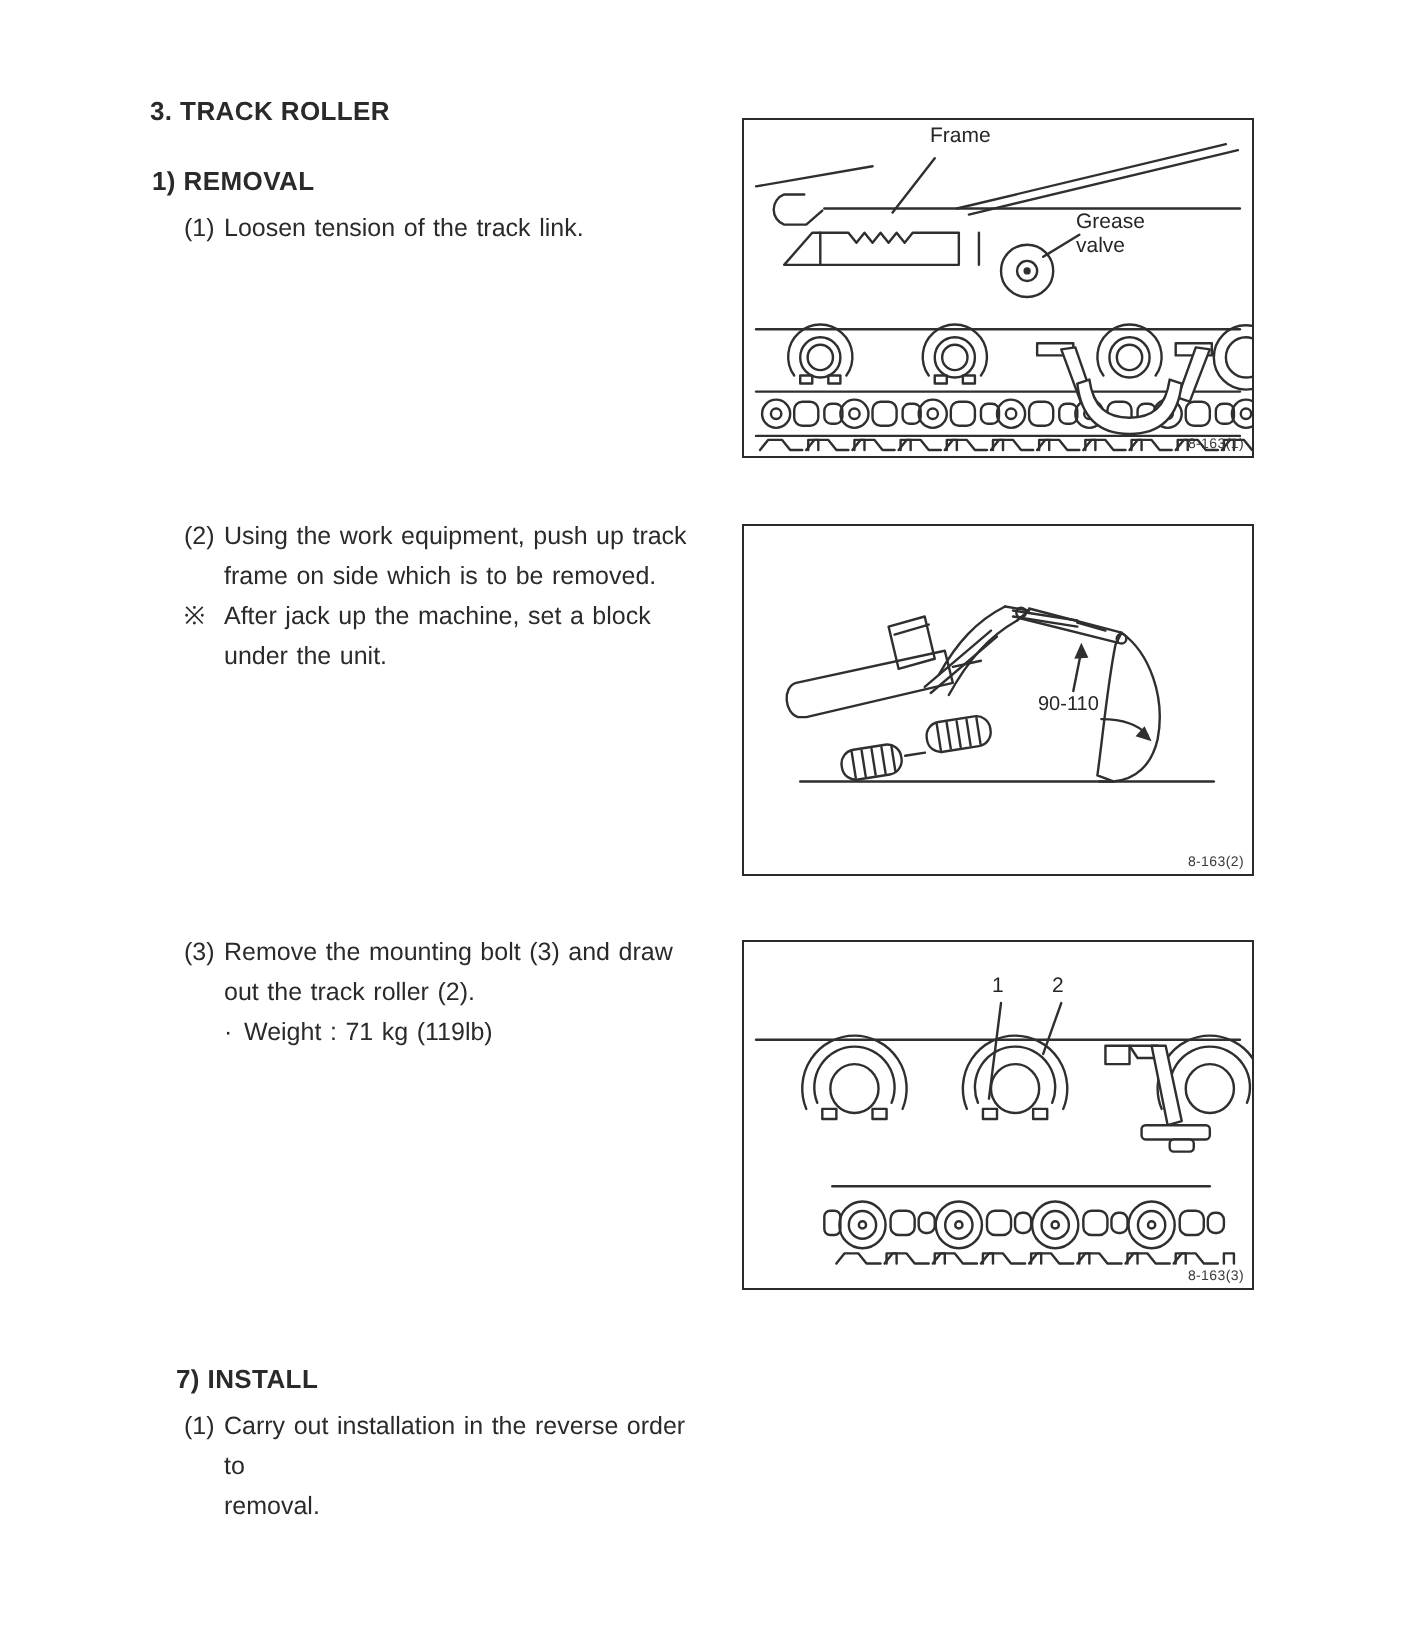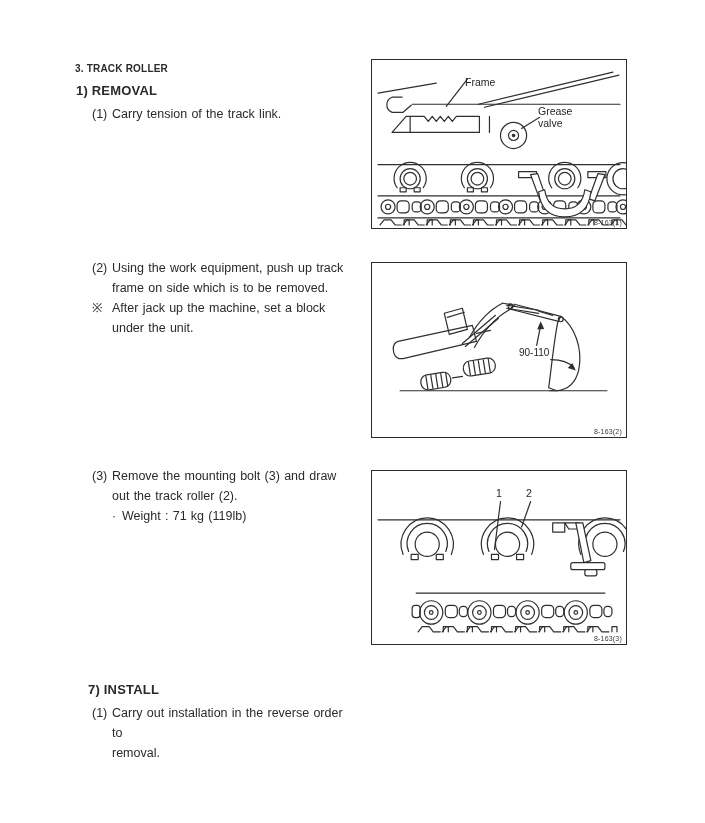--- a/index.html
+++ b/index.html
@@ -1,22 +1,22 @@
 <!DOCTYPE html>
 <html><head>
 <meta charset="utf-8">
 <style>
   html,body { margin:0; padding:0; background:#ffffff; }
   .page {
     position:relative; width:705px; height:823px; background:#fff;
     font-family:"Liberation Sans", sans-serif; color:#2a2a2a; overflow:hidden;
   }
   .section-title {
-    position:absolute; left:75px; top:61px;
-    font-size:10px; font-weight:bold; letter-spacing:.2px; line-height:15px;
+    position:absolute; left:75px; top:48px;
+    font-size:13px; font-weight:bold; letter-spacing:.2px; line-height:15px;
   }
   .sub-heading {
     position:absolute; font-size:13px; font-weight:bold; line-height:15px; letter-spacing:.2px;
   }
   #removal-heading { left:76px; top:83px; }
   #install-heading { left:88px; top:682px; }
   .step { position:absolute; display:flex; font-size:12.5px; line-height:20px; }
   .step .marker { width:20px; flex:none; }
   .step .text  { width:242px; white-space:pre-line; word-spacing:.8px; }
   #step1 { left:92px; top:104px; }
@@ -32,42 +32,42 @@
     border:1.5px solid #2b2b2b; background:#fff;
   }
   #fig1 { top:59px;  height:170px; }
   #fig2 { top:262px; height:176px; }
   #fig3 { top:470px; height:175px; }
   .figure svg { position:absolute; left:0; top:0; width:100%; height:100%; display:block; }
   .fig-caption {
     position:absolute; right:4px; bottom:2px; font-size:7px; color:#3a3a3a; letter-spacing:.2px;
   }
   .fig-label { position:absolute; font-size:10.5px; line-height:11.5px; color:#262626; }
-  #fl-frame  { left:93px;  top:17px;  }
+  #fl-frame  { left:93px;  top:3px;  }
   #fl-grease { left:166px; top:46px; width:46px; }
   #fl-angle  { left:147px; top:84px; font-size:10px; }
   #fl-n1 { left:124px; top:17px; }
   #fl-n2 { left:154px; top:17px; }
 
   .art { fill:none; stroke:#2f2f2f; stroke-width:1.2; stroke-linecap:round; stroke-linejoin:round; }
   .art .white { fill:#ffffff; }
   .art .ink   { fill:#2f2f2f; stroke:none; }
 </style>
 </head>
 <body>
 
 <div class="page">
 
   <div class="section-title">3. TRACK ROLLER</div>
 
   <div class="sub-heading" id="removal-heading">1) REMOVAL</div>
 
   <div class="step" id="step1">
     <span class="marker">(1)</span>
-    <span class="text">Carry tension of the track link.</span>
+    <span class="text">Loosen tension of the track link.</span>
   </div>
 
   <div class="step" id="step2">
     <span class="marker">(2)</span>
     <span class="text">Using the work equipment, push up track
 frame on side which is to be removed.</span>
   </div>
 
   <div class="step" id="note">
     <span class="marker">※</span>

